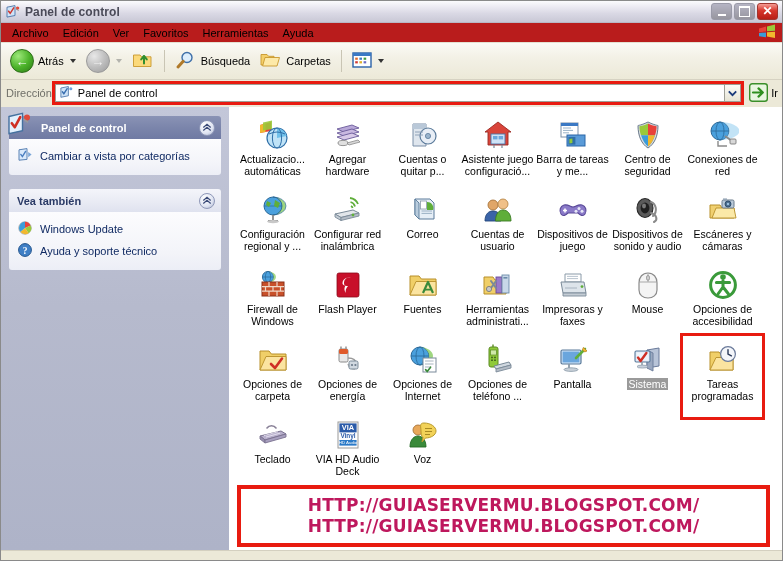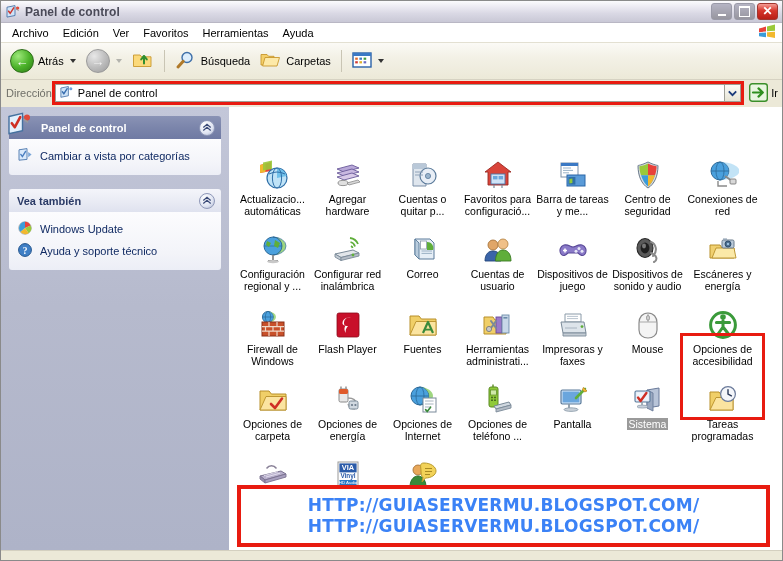--- a/index.html
+++ b/index.html
@@ -57,21 +57,21 @@
   }
   .winbtn.max::after {
     content:""; position:absolute; width:9px; height:8px;
     border:1px solid #fff; border-top-width:2px; background:transparent;
   }
   .winbtn.close .x { font-size:12px; line-height:1; margin-top:-1px; font-family:"Liberation Sans",sans-serif; }
 
   
   #menubar {
     height: 20px;
-    background: #ffffff;
+    background: #b91c1c;
     display: flex; align-items: center;
     padding-left: 4px;
     border-bottom: 1px solid #e3e0d2;
     position: relative;
   }
   #menubar .mi {
     padding: 2px 7px;
     font-size: 11px; color: #000;
     white-space: nowrap;
   }
@@ -214,21 +214,21 @@
     grid-template-columns: repeat(7, 75px);
     grid-auto-rows: 75px;
     column-gap: 0px; row-gap: 0px;
   }
   .cpitem {
     width: 75px; height: 75px;
     display: flex; flex-direction: column; align-items: center;
     padding-top: 4px;
     text-align: center;
   }
-  .cpicon { width: 32px; height: 32px; margin-bottom: 3px; margin-top: 40px; }
+  .cpicon { width: 32px; height: 32px; margin-bottom: 3px; }
   .cplabel {
     font-size: 10.5px; line-height: 11.5px; color: #000;
     width: 74px; word-wrap: break-word;
   }
   .cpitem.selected .cplabel span {
     background: #9a9a9a; color: #fff; padding: 0 2px;
   }
   
   #sistema-ring {
     position: absolute;
@@ -238,21 +238,21 @@
 
   
   #watermark {
     position: absolute;
     border: 4px solid #e81b10;
     background: #fff;
     display: flex; flex-direction: column; align-items: center; justify-content: center;
     padding: 2px 10px;
   }
   #watermark .wline {
-    color: #3b82f6;
+    color: #be185d;
     font-family: "DejaVu Sans", sans-serif;
     font-weight: bold;
     font-size: 17px;
     line-height: 21px;
     letter-spacing: 0.2px;
     white-space: nowrap;
   }
 
   
   #statusbar {
@@ -499,21 +499,21 @@
             <div class="cplabel"><span>Cuentas o quitar p...</span></div>
           </div>
           <div class="cpitem">
             <span class="cpicon"><svg width="32" height="32" viewBox="0 0 32 32">
       <path d="M16 3 L29 13 L26 13 L26 26 L6 26 L6 13 L3 13 Z" fill="#d9443a" stroke="#9a2a22" stroke-width="0.9"></path>
       <rect x="9" y="15" width="14" height="10" fill="#cfe3f7" stroke="#4a74a8" stroke-width="0.9"></rect>
       <rect x="11" y="17" width="4.5" height="3.4" fill="#6aa6dd"></rect>
       <rect x="16.6" y="17" width="4.5" height="3.4" fill="#6aa6dd"></rect>
       <path d="M12 26 L12 29 M20 26 L20 29" stroke="#7a8a9a" stroke-width="1.2"></path>
     </svg></span>
-            <div class="cplabel"><span>Favoritos para configuració...</span></div>
+            <div class="cplabel"><span>Asistente juego configuració...</span></div>
           </div>
           <div class="cpitem">
             <span class="cpicon"><svg width="32" height="32" viewBox="0 0 32 32">
       <rect x="4" y="4" width="17" height="14" fill="#fff" stroke="#7a8fa8" stroke-width="1"></rect>
       <rect x="4" y="4" width="17" height="3" fill="#3b79c4"></rect>
       <path d="M6 9 L14 9 M6 11.4 L16 11.4 M6 13.8 L12 13.8" stroke="#9ab2c8" stroke-width="1"></path>
       <rect x="10" y="16" width="18" height="11" fill="#5a9bd8" stroke="#2a66a8" stroke-width="1"></rect>
       <rect x="11.4" y="18" width="7" height="7.6" fill="#2f6fa8"></rect>
       <path d="M12.4 20 L15.4 19.4 L15.4 24 L12.4 24.6 Z" fill="#8fc93a"></path>
     </svg></span>
@@ -605,21 +605,21 @@
           </div>
           <div class="cpitem">
             <span class="cpicon"><svg width="32" height="32" viewBox="0 0 32 32">
       <path d="M3 11 L13 11 L15 14 L27 14 L27 24 L3 24 Z" fill="#f0d070" stroke="#b8902a" stroke-width="1"></path>
       <path d="M5 24 L29 24 L27 14 L9 14 Z" fill="#fbe9a8" stroke="#b8902a" stroke-width="0.9"></path>
       <rect x="15" y="6" width="12" height="8" rx="1.4" fill="#b8c8d8" stroke="#6a7a8a" stroke-width="1"></rect>
       <circle cx="21" cy="10" r="3" fill="#4a6a8a" stroke="#2a4a6a" stroke-width="0.9"></circle>
       <circle cx="21" cy="10" r="1.2" fill="#9ac0e0"></circle>
       <rect x="16" y="4.4" width="4" height="2" fill="#98a8b8"></rect>
     </svg></span>
-            <div class="cplabel"><span>Escáneres y energía</span></div>
+            <div class="cplabel"><span>Escáneres y cámaras</span></div>
           </div>
           <div class="cpitem">
             <span class="cpicon"><svg width="32" height="32" viewBox="0 0 32 32">
       <circle cx="11" cy="8" r="5.6" fill="#4aa0dd" stroke="#2a6898" stroke-width="0.9"></circle>
       <ellipse cx="11" cy="8" rx="2.6" ry="5.6" fill="none" stroke="#2a6898" stroke-width="0.7"></ellipse>
       <path d="M5.4 8 L16.6 8" stroke="#2a6898" stroke-width="0.7"></path>
       <path d="M11 2.4 A5.6 5.6 0 0 1 11 13.6 A8 5.6 0 0 0 11 2.4 Z" fill="#8ecf6a" opacity="0.8"></path>
       <rect x="5" y="13" width="22" height="14" fill="#c8502a" stroke="#8a3018" stroke-width="1"></rect>
       <path d="M5 17.6 L27 17.6 M5 22.2 L27 22.2 M12 13 L12 17.6 M20 13 L20 17.6 M8.5 17.6 L8.5 22.2 M16 17.6 L16 22.2 L16 22.2 M23.5 17.6 L23.5 22.2 M12 22.2 L12 27 M20 22.2 L20 27" stroke="#efd8c8" stroke-width="1.2"></path>
     </svg></span>

